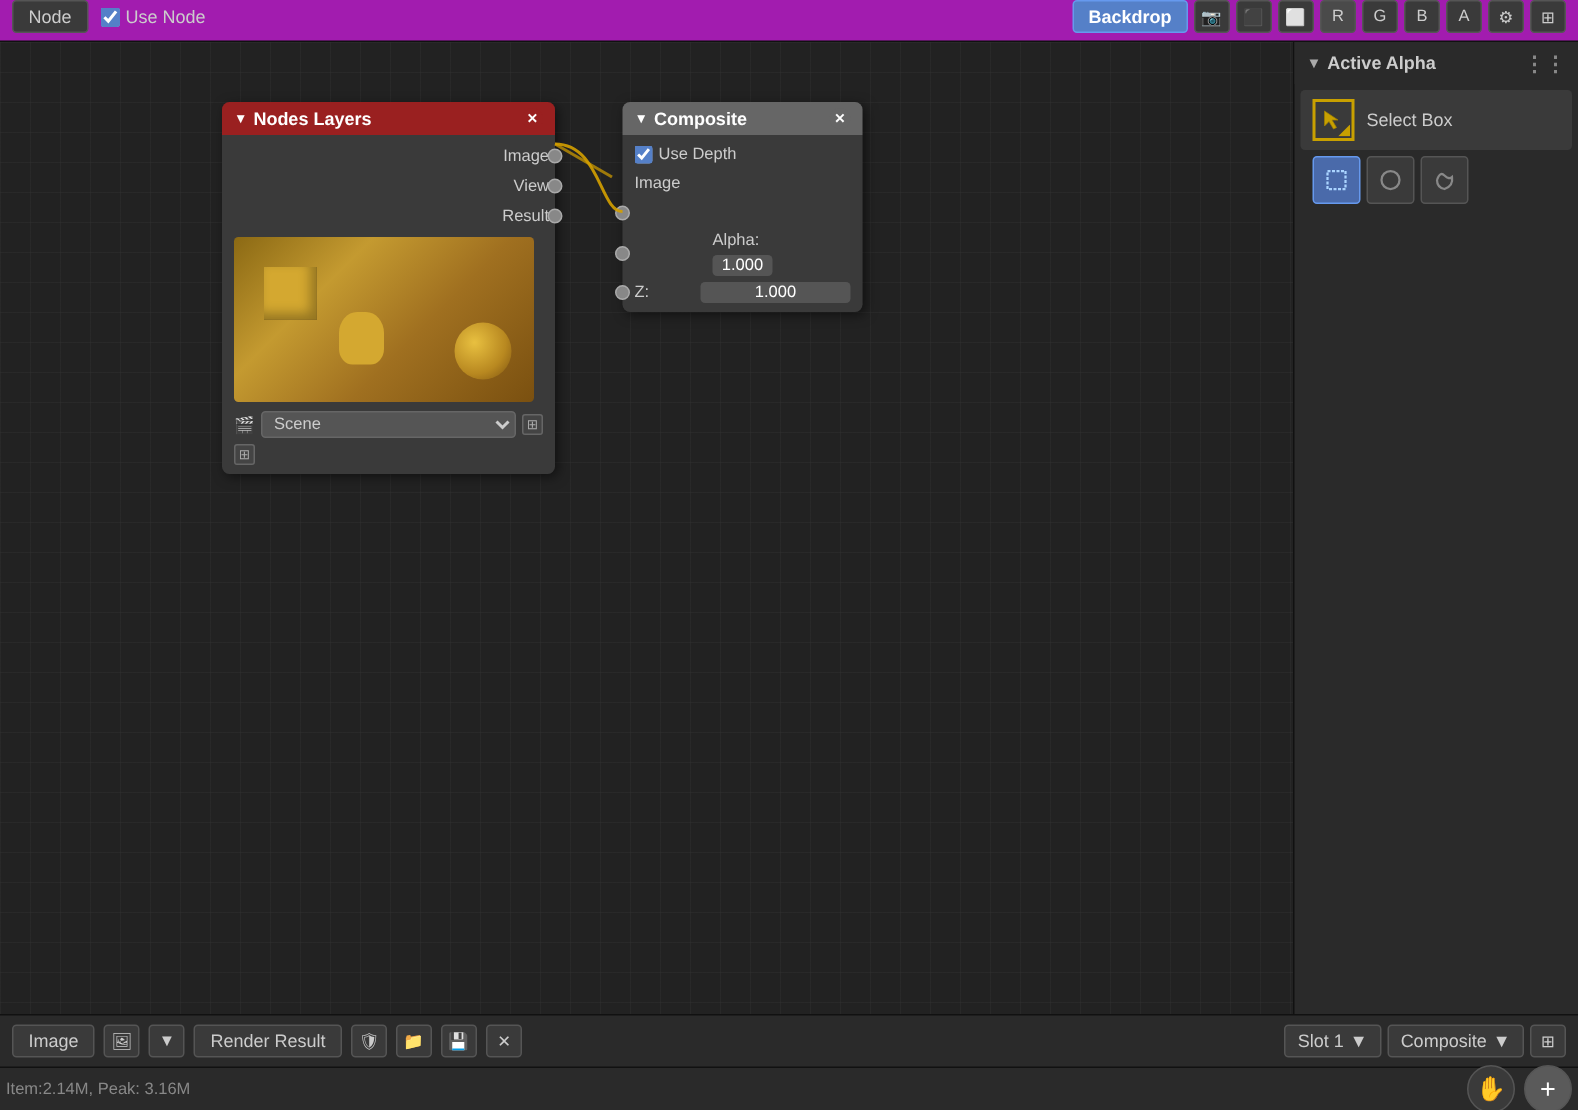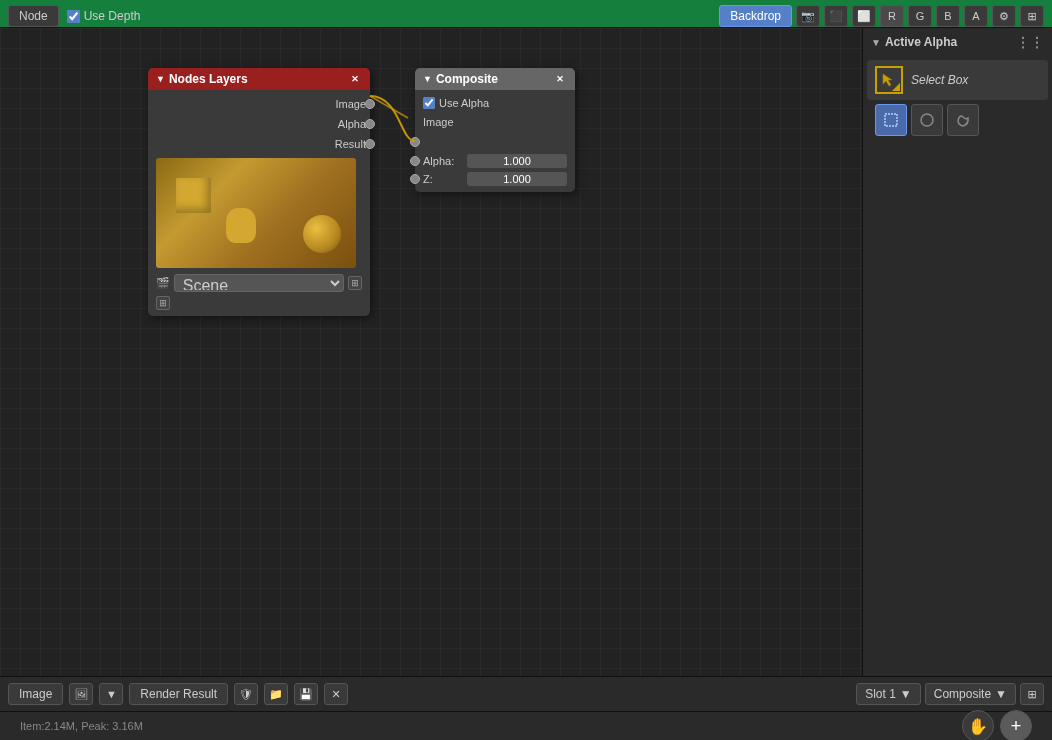--- a/index.html
+++ b/index.html
@@ -9,23 +9,23 @@
       background: #1a1a1a;
       font-family: 'Segoe UI', Arial, sans-serif;
       font-size: 12px;
       color: #ccc;
       overflow: hidden;
     }
 
     
     .top-bar {
       height: 28px;
-      background: #15803d;
-      display: flex;
-      align-items: flex-end;
+      background: #a21caf;
+      display: flex;
+      align-items: flex-start;
       padding: 0 8px;
       gap: 12px;
       border-bottom: 1px solid #111;
     }
     .top-bar-left {
       display: flex;
       align-items: center;
       gap: 8px;
     }
     .top-bar-center {
@@ -44,20 +44,21 @@
       cursor: pointer;
       font-size: 12px;
       height: 22px;
       display: flex;
       align-items: center;
     }
     .btn-flat.active {
       background: #5580c8;
       border-color: #6699ee;
       color: #fff;
+      font-weight: bold;
     }
     .btn-icon {
       background: #3a3a3a;
       border: 1px solid #555;
       color: #ccc;
       width: 24px;
       height: 22px;
       border-radius: 3px;
       cursor: pointer;
       display: flex;
@@ -118,21 +119,20 @@
       color: #aaa;
     }
     .panel-header .dots {
       margin-left: auto;
       color: #888;
       font-size: 14px;
     }
 
     .active-tool-section {
       padding: 4px;
-      font-style: italic;
     }
     .select-box-item {
       display: flex;
       align-items: center;
       gap: 8px;
       padding: 6px 8px;
       background: #3a3a3a;
       border-radius: 3px;
       cursor: pointer;
     }
@@ -295,21 +295,21 @@
       align-items: center;
       gap: 4px;
     }
 
     
     .status-bar {
       height: 28px;
       background: #2a2a2a;
       display: flex;
       align-items: center;
-      padding: 0 20px;
+      padding: 0 4px;
       gap: 8px;
       font-size: 11px;
       color: #888;
     }
     .status-right {
       margin-left: auto;
       display: flex;
       align-items: center;
       gap: 6px;
     }
@@ -397,21 +397,21 @@
       gap: 4px;
       font-size: 11px;
     }
     .node-select {
       background: #555;
       border: 1px solid #666;
       color: #ccc;
       border-radius: 3px;
       padding: 1px 4px;
       flex: 1;
-      font-size: 16px;
+      font-size: 11px;
       height: 18px;
     }
     .node-select-icon {
       width: 14px;
       height: 14px;
       background: #444;
       border: 1px solid #666;
       border-radius: 2px;
       display: flex;
       align-items: center;
@@ -440,21 +440,21 @@
     }
   </style>
 </head>
 <body>
 
 <div class="top-bar">
   <div class="top-bar-left">
     <button class="btn-flat">Node</button>
     <label class="checkbox-label">
       <input type="checkbox" checked="" style="">
-      <span>Use Depth</span>
+      <span>Use Node</span>
     </label>
   </div>
   <div class="top-bar-center">
     <button class="btn-flat active">Backdrop</button>
     <div class="btn-icon">📷</div>
     <div class="btn-icon">⬛</div>
     <div class="btn-icon">⬜</div>
     <div class="btn-icon active">R</div>
     <div class="btn-icon">G</div>
     <div class="btn-icon">B</div>
@@ -474,21 +474,21 @@
         <span>Nodes Layers</span>
         <div class="close-btn">✕</div>
       </div>
       <div class="node-body">
 
         <div class="node-row right-socket">
           <span>Image</span>
           <div class="socket socket-yellow socket-right" style="right:-5px;"></div>
         </div>
         <div class="node-row right-socket">
-          <span>Alpha</span>
+          <span>View</span>
           <div class="socket socket-gray socket-right" style="right:-5px;"></div>
         </div>
         <div class="node-row right-socket">
           <span>Result</span>
           <div class="socket socket-gray socket-right" style="right:-5px;"></div>
         </div>
 
         <div class="node-preview">
           <div class="preview-cube"></div>
           <div class="preview-bunny"></div>
@@ -512,32 +512,32 @@
     <div class="node composite-node" style="position:absolute; left:415px; top:40px; width:160px;">
       <div class="node-header composite-header">
         <span class="triangle">▼</span>
         <span>Composite</span>
         <div class="close-btn composite-close-btn">✕</div>
       </div>
       <div class="node-body">
 
         <div class="node-checkbox">
           <input type="checkbox" checked="" style="">
-          <span>Use Alpha</span>
+          <span>Use Depth</span>
         </div>
 
         <div class="node-row">
           <span>Image</span>
         </div>
 
         <div class="node-row left-socket" style="position:relative; padding-left:12px;">
           <div class="socket socket-yellow socket-left" style="left:-5px;"></div>
         </div>
 
-        <div class="node-value-row" style="position:relative;">
+        <div class="node-value-row" style="position:relative;flex-direction:column;">
           <div class="socket socket-gray socket-left" style="position:absolute; left:-5px; top:50%; transform:translateY(-50%); width:10px; height:10px; border-radius:50%; background:#888; border:1px solid #aaa;"></div>
           <span class="label">Alpha:</span>
           <span class="val">1.000</span>
         </div>
 
         <div class="node-value-row" style="position:relative;">
           <div class="socket socket-gray socket-left" style="position:absolute; left:-5px; top:50%; transform:translateY(-50%); width:10px; height:10px; border-radius:50%; background:#888; border:1px solid #aaa;"></div>
           <span class="label">Z:</span>
           <span class="val">1.000</span>
         </div>

